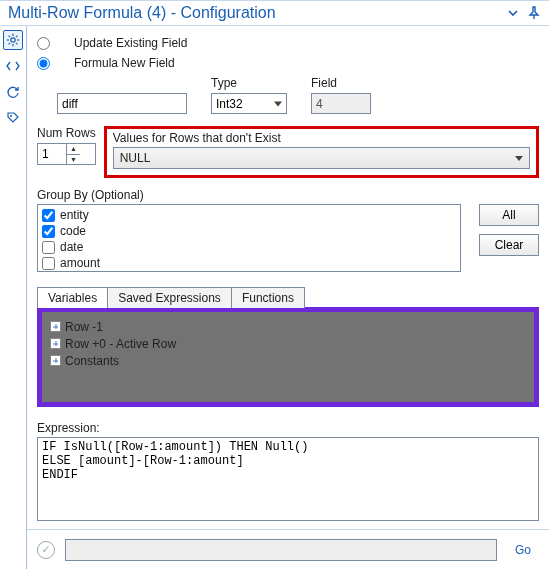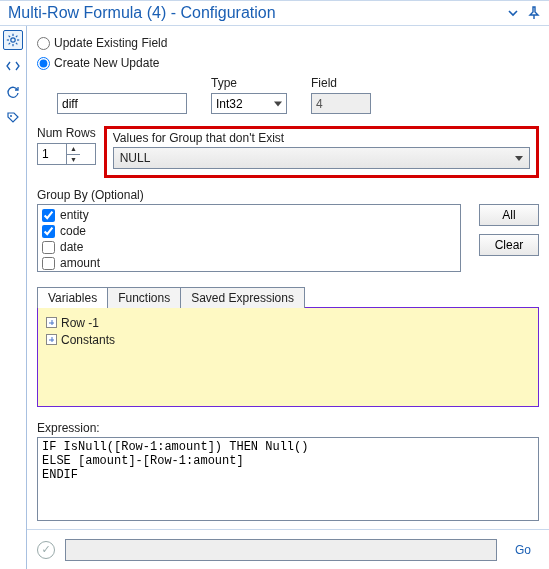--- a/index.html
+++ b/index.html
@@ -55,21 +55,21 @@
   .panel {
     flex: 1;
     border-left: 1px solid #a8c0e0;
     padding: 8px 10px 8px 10px;
     position: relative;
     overflow: hidden;
   }
   .radio-row {
     display: flex;
     align-items: center;
-    gap: 4px;
+    gap: 24px;
     margin: 2px 0 6px 0;
   }
   .radio-row input[type=radio] { margin: 0; }
   .indent-block {
     margin-left: 20px;
     margin-top: 6px;
     display: flex;
     gap: 24px;
     align-items: flex-end;
   }
@@ -180,22 +180,22 @@
     margin-right: -1px;
     cursor: pointer;
     position: relative;
     top: 1px;
   }
   .tab.active {
     background: #fff;
     z-index: 2;
   }
   .tab-body {
-    border: 1px solid #6d28d9;
-    background: #fef9c3;
+    border: 5px solid #6d28d9;
+    background: #737373;
     height: 100px;
     padding: 6px 8px;
     overflow: auto;
   }
   .tree-row {
     display: flex; align-items: center; gap: 4px; height: 17px; cursor: pointer;
   }
   .tree-row .plus {
     width: 11px; height: 11px; border: 1px solid #888; background:#fff;
     display:flex; align-items:center; justify-content:center;
@@ -298,21 +298,21 @@
   </div>
 
   <div class="panel">
 
     <div class="radio-row">
       <input type="radio" name="fieldmode" style="">
       <span>Update Existing Field</span>
     </div>
     <div class="radio-row">
       <input type="radio" name="fieldmode" checked="" style="">
-      <span>Create New  Update</span>
+      <span>Formula New  Field</span>
     </div>
 
     <div class="indent-block">
       <div class="field-col">
         <input class="text-input" style="width: 130px;" value="diff">
       </div>
       <div class="field-col">
         <label>Type</label>
         <span class="select-wrap">
           <input class="text-input select-input" style="width: 76px;" readonly="" value="Int32">
@@ -329,21 +329,21 @@
         <label>Num Rows</label>
         <div class="spinner">
           <input value="1" style="">
           <div class="spins">
             <div>▲</div>
             <div>▼</div>
           </div>
         </div>
       </div>
       <div class="highlight-box">
-        <div class="hb-label">Values for Group that don't Exist</div>
+        <div class="hb-label">Values for Rows that don't Exist</div>
         <div class="hb-select">
           <span>NULL</span>
           <span class="chev"></span>
         </div>
       </div>
     </div>
 
     <div class="groupby">
       <div class="groupby-label">Group By (Optional)</div>
       <div class="groupby-inner">
@@ -367,27 +367,31 @@
         </div>
         <div class="side-buttons">
           <button class="btn">All</button>
           <button class="btn">Clear</button>
         </div>
       </div>
     </div>
 
     <div class="tabs">
       <div class="tab active">Variables</div>
+      <div class="tab">Saved Expressions</div>
       <div class="tab">Functions</div>
-      <div class="tab">Saved Expressions</div>
     </div>
     <div class="tab-body">
       <div class="tree-row">
           <span class="plus"></span>
           <span>Row -1</span>
+        </div>
+      <div class="tree-row">
+          <span class="plus"></span>
+          <span>Row +0 - Active Row</span>
         </div>
       <div class="tree-row">
           <span class="plus"></span>
           <span>Constants</span>
         </div>
     </div>
 
     <div class="expr">
       <div class="expr-label">Expression:</div>
       <textarea class="expr-area" spellcheck="false" style="">IF IsNull([Row-1:amount]) THEN Null()

